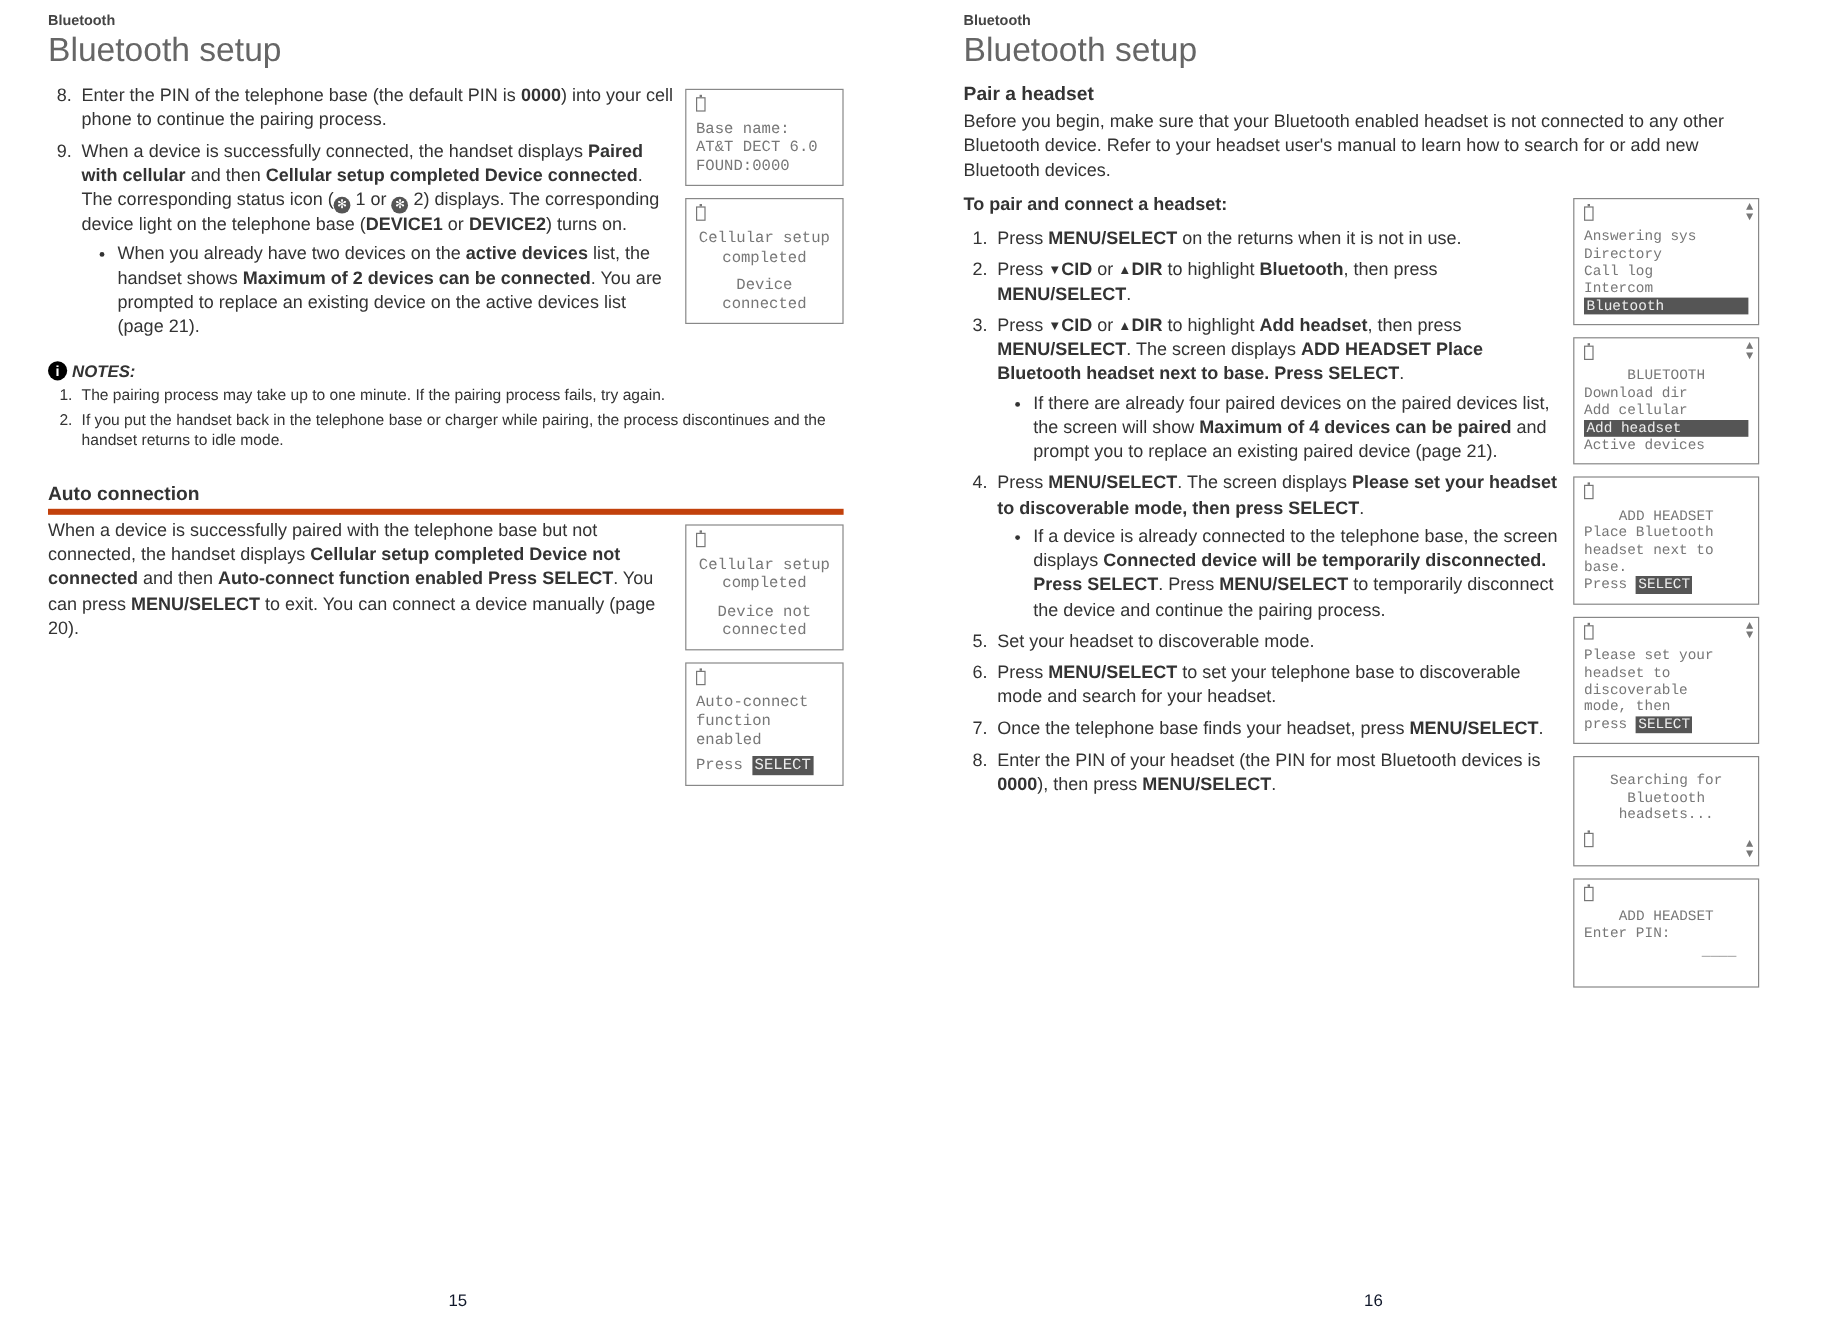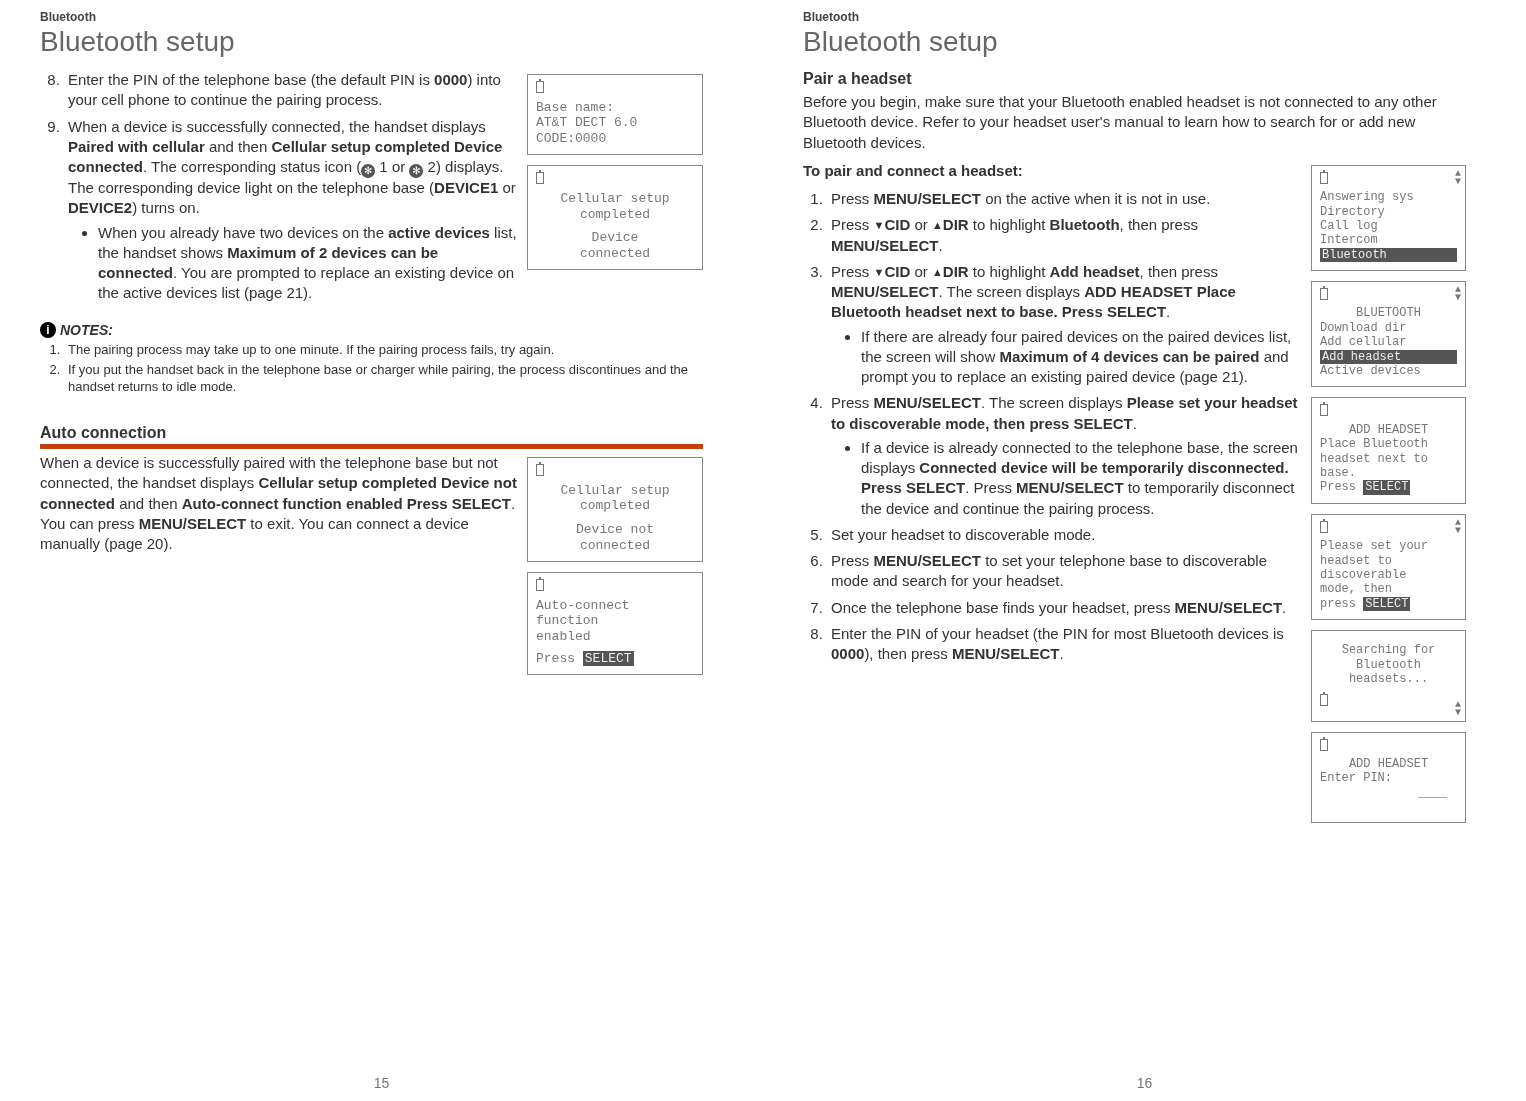--- a/index.html
+++ b/index.html
@@ -79,21 +79,21 @@
     color: #fff;
     align-items: center;
     justify-content: center;
     font-size: 10px;
     line-height: 1;
     vertical-align: -2px;
   }
   .tri { font-size: 11px; display:inline-block; vertical-align: 1px; }
   .lcd {
     border: 1px solid #888;
-    width: 176px;
+    width: 132px;
     padding: 6px 8px 8px 8px;
     font-family: "Courier New", monospace;
     font-size: 13px;
     color: #777;
     line-height: 1.2;
     margin-bottom: 10px;
     background: #fff;
     position: relative;
   }
   .lcd .bat {
@@ -130,39 +130,39 @@
     float: right;
     margin-left: 10px;
     margin-top: 4px;
   }
   .page-num {
     position: absolute;
     bottom: 10px;
     left: 50%;
     transform: translateX(-50%);
     font-size: 14px;
-    color: #737373;
+    color: #0f172a;
   }
   .flow { overflow: visible; }
   .right-col .lcd { width: 155px; font-size: 12px; }
   .clear { clear: both; }
 </style>
 </head>
 <body>
 
 <div class="page">
   <div class="page-header">Bluetooth</div>
   <div class="page-title">Bluetooth setup</div>
 
   <div class="lcd-stack-right">
     <div class="lcd">
       <span class="bat"></span><br>
       <div>Base name:</div>
       <div>AT&amp;T DECT 6.0</div>
-      <div>CODE:0000</div>
+      <div>FOUND:0000</div>
     </div>
     <div class="lcd">
       <span class="bat"></span>
       <div class="center">Cellular setup</div>
       <div class="center">completed</div>
       <div class="center" style="margin-top:8px">Device</div>
       <div class="center">connected</div>
     </div>
   </div>
 
@@ -277,21 +277,21 @@
       <div>Enter PIN:</div>
       <div style="text-align:right;padding-right:10px">____</div>
       <div style="height:14px"></div>
     </div>
   </div>
 
   <p class="b" style="margin-top:6px">To pair and connect a headset:</p>
 
   <ol>
     <li>
-      <span>Press </span><span class="b">MENU/</span><span class="kcap">SELECT</span><span> on the active when it is not in use.</span>
+      <span>Press </span><span class="b">MENU/</span><span class="kcap">SELECT</span><span> on the returns when it is not in use.</span>
     </li>
     <li>
       <span>Press </span><span class="tri">▼</span><span class="b">CID</span><span> or </span><span class="tri">▲</span><span class="b">DIR</span><span> to highlight </span><span class="b">Bluetooth</span><span>, then press </span><span class="kcap">MENU</span><span class="b">/SELECT</span><span>.</span>
     </li>
     <li>
       <span>Press </span><span class="tri">▼</span><span class="b">CID</span><span> or </span><span class="tri">▲</span><span class="b">DIR</span><span> to highlight </span><span class="b">Add headset</span><span>, then press </span><span class="kcap">MENU</span><span class="b">/SELECT</span><span>. The screen displays </span><span class="b">ADD HEADSET Place Bluetooth headset next to base. Press SELECT</span><span>.</span>
       <ul>
         <li>
           <span>If there are already four paired devices on the paired devices list, the screen will show </span><span class="b">Maximum of 4 devices can be paired</span><span> and prompt you to replace an existing paired device (page 21).</span>
         </li>

